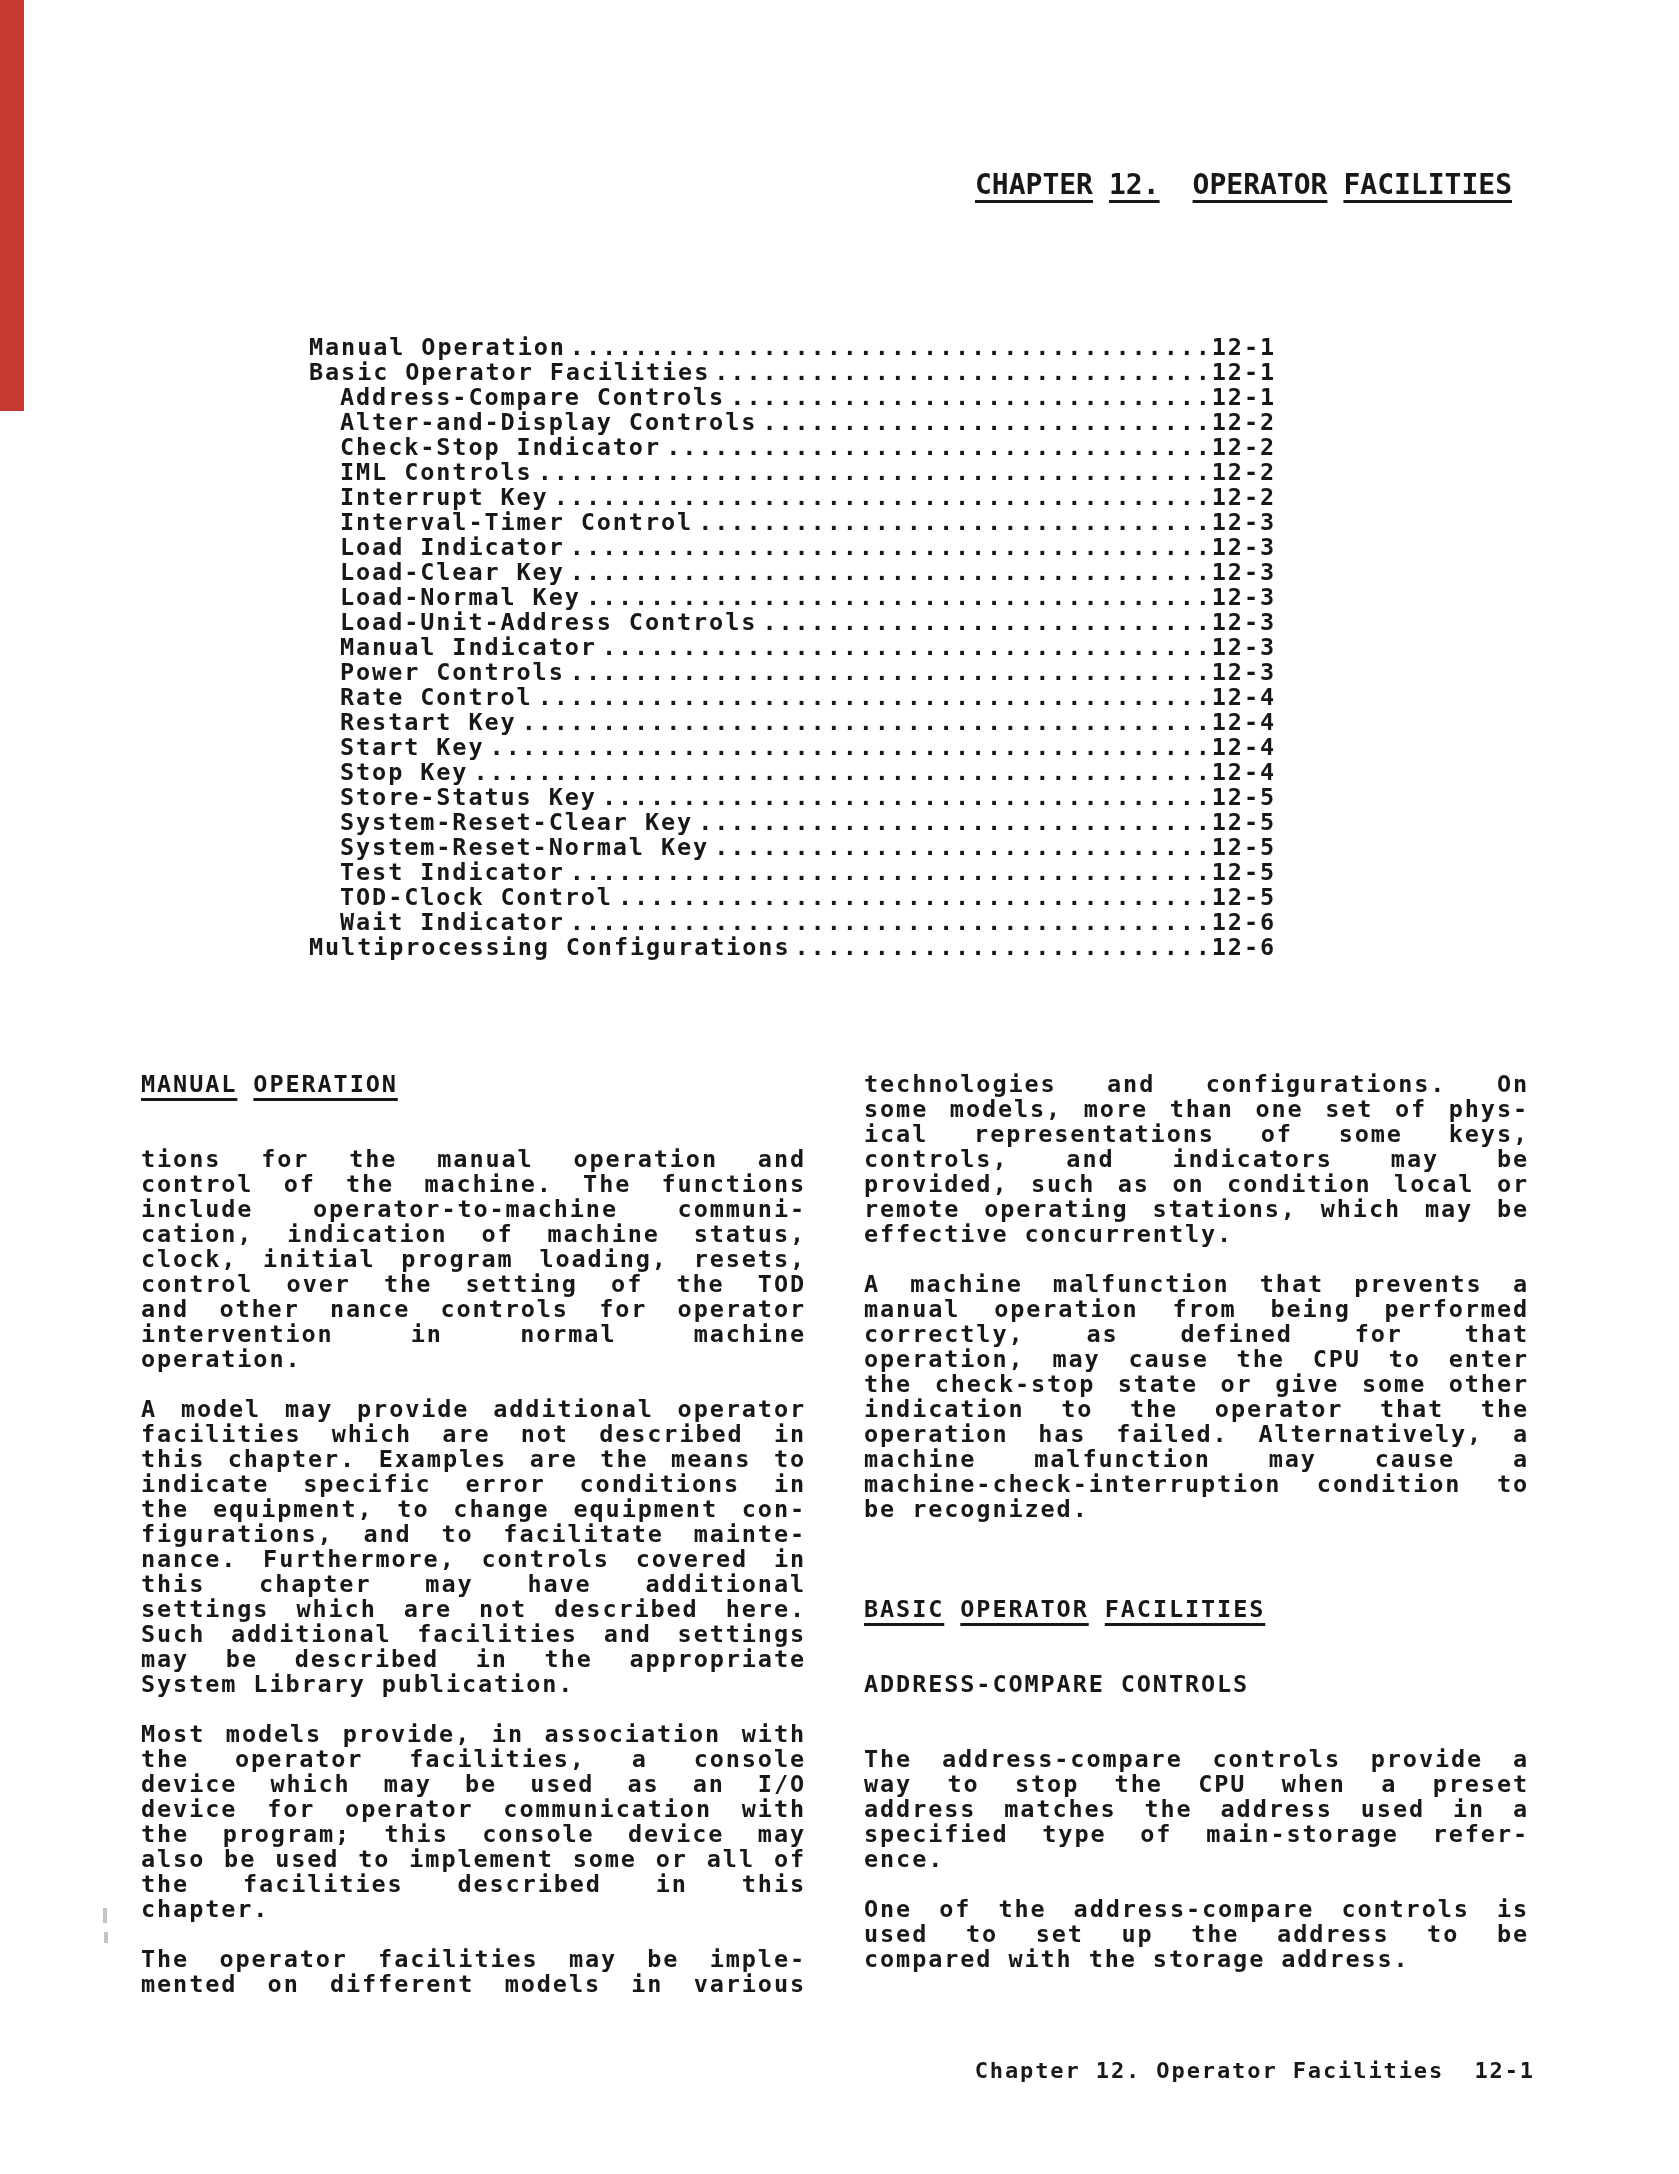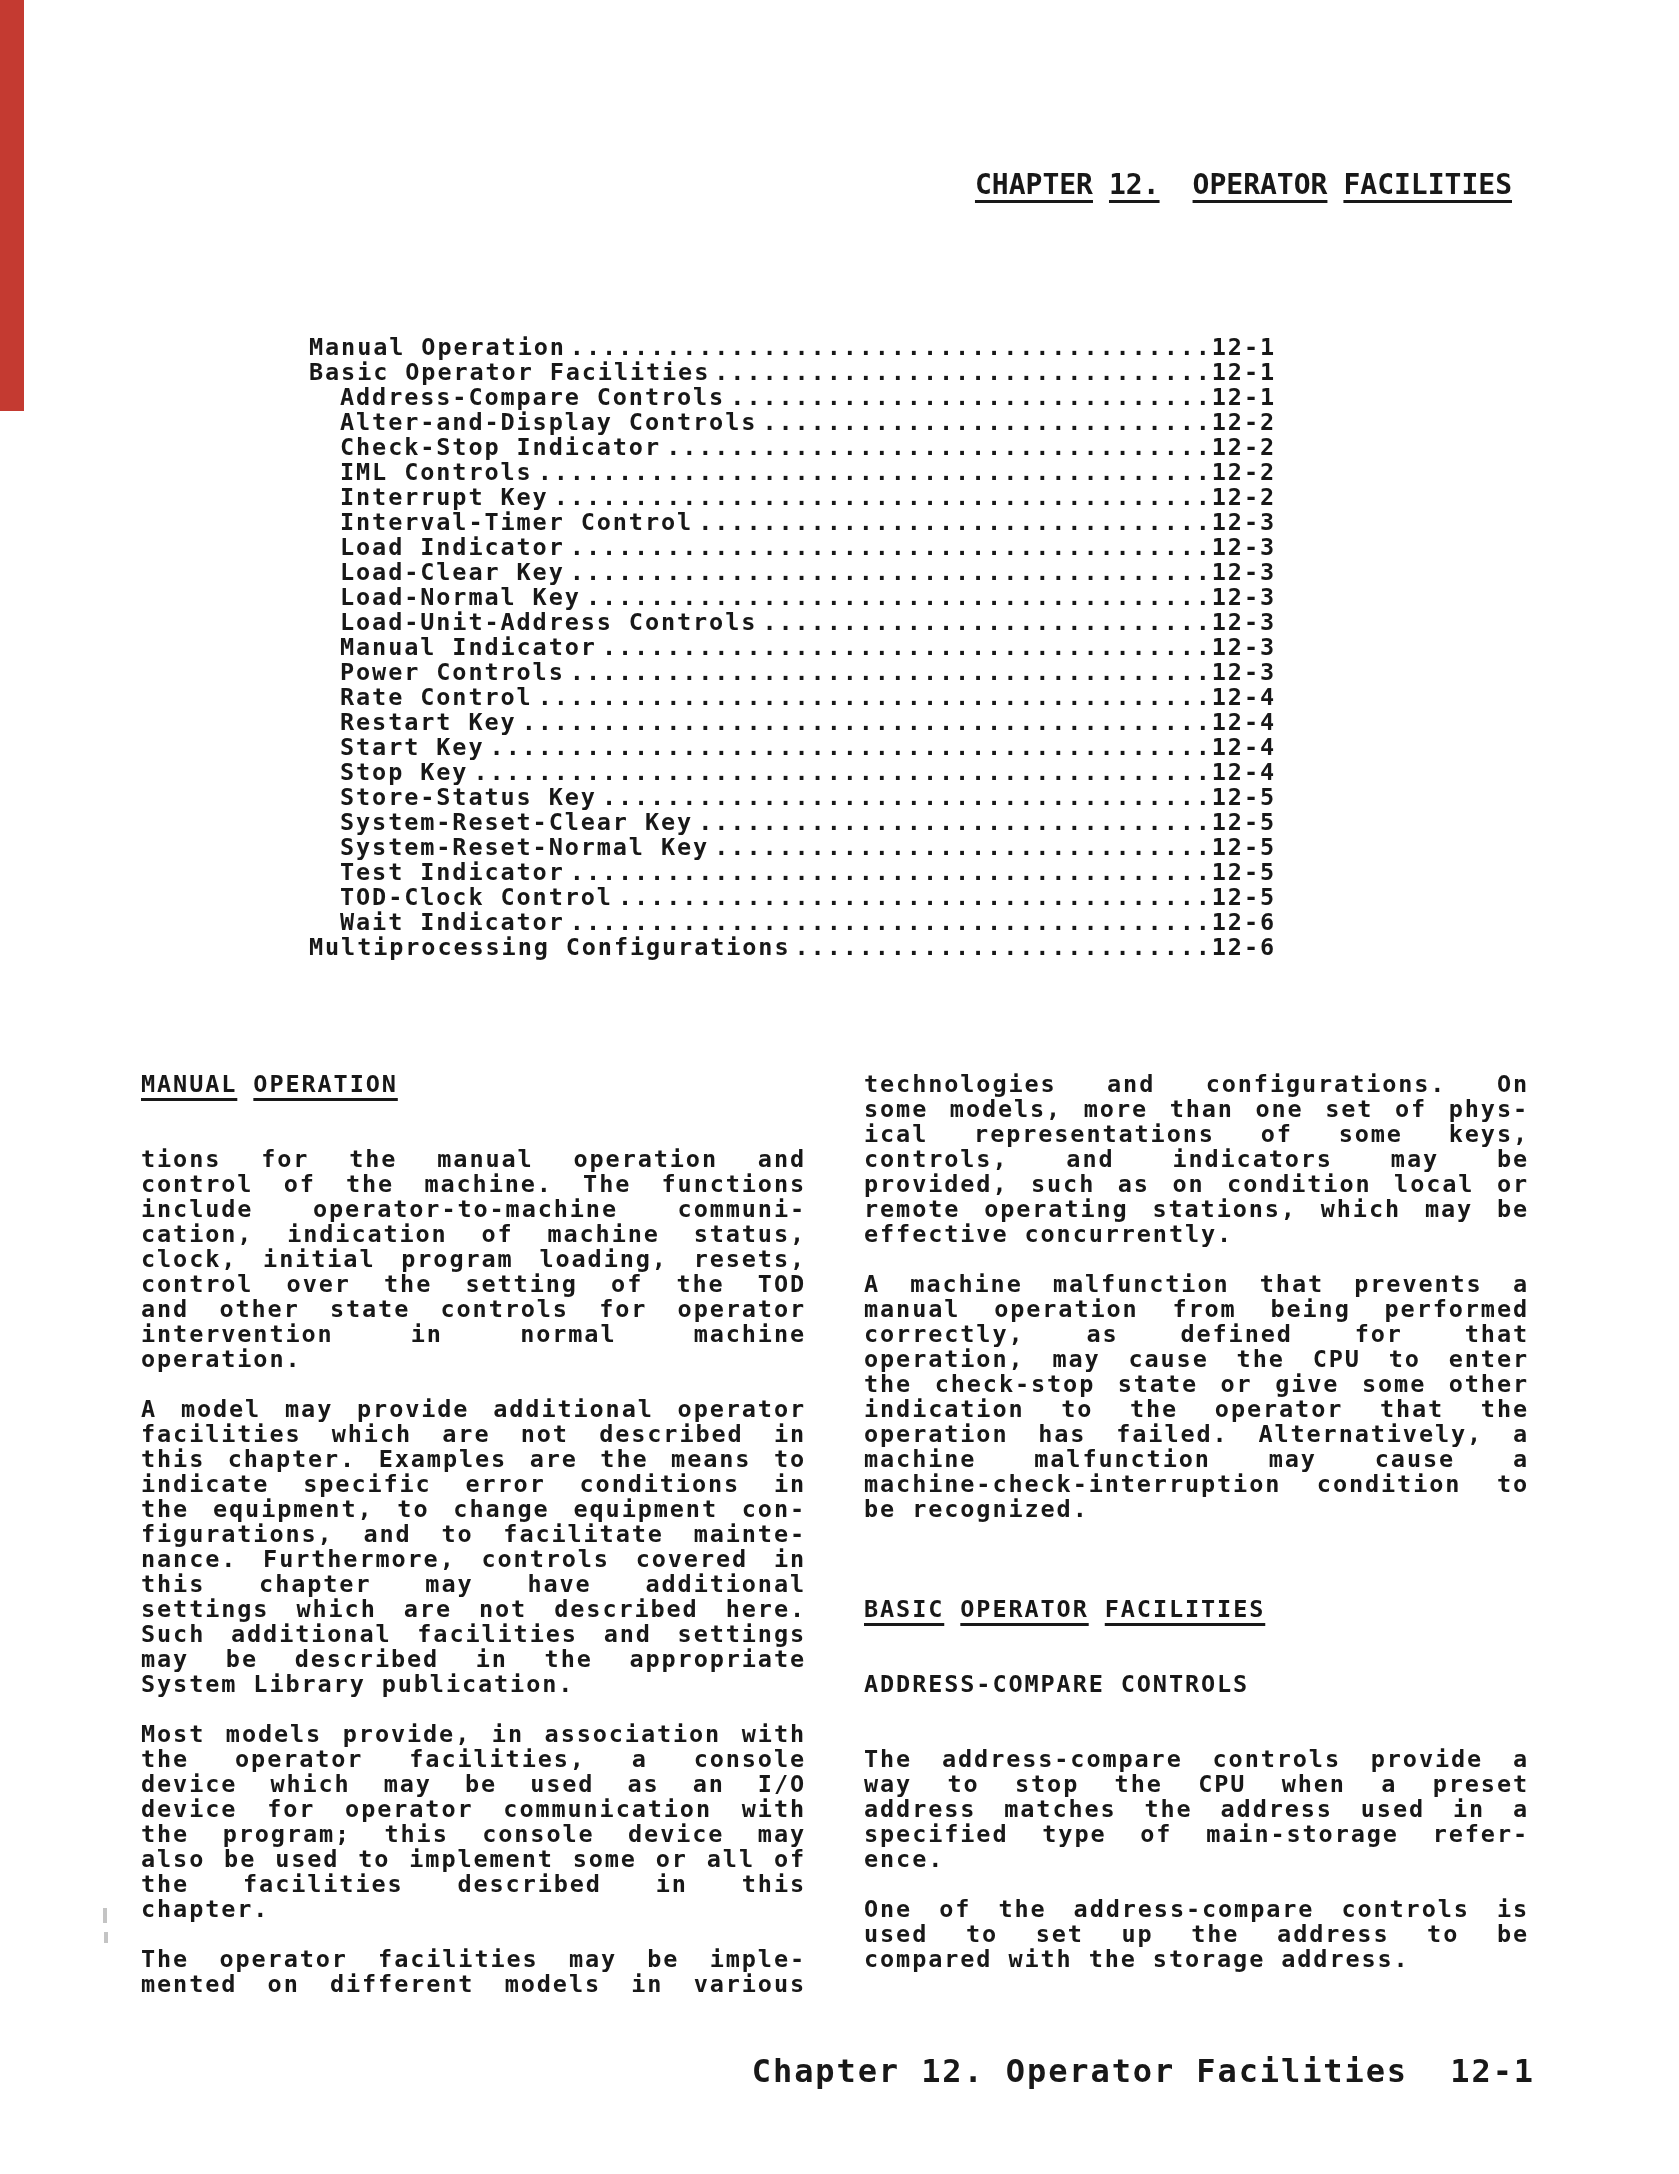--- a/index.html
+++ b/index.html
@@ -41,21 +41,21 @@
   .ln.body-end{text-align:justify;text-align-last:left;}
   .ln.heading{white-space:nowrap;}
   .ln.subheading{white-space:nowrap;}
 
   .margin-mark{position:absolute;width:3.8px;background:#b5b5b5;opacity:.8;}
   .mm1{left:103px;top:1908px;height:15px;}
   .mm2{left:104px;top:1932px;height:11.3px;}
 
   .page-footer{
     position:absolute;top:2057px;right:145px;
-    font-size:32px;line-height:28px;letter-spacing:1.9px;white-space:pre;
+    font-size:22px;line-height:28px;letter-spacing:1.9px;white-space:pre;
   }
 </style>
 </head>
 <body>
 
 <div class="page">
 
   <div class="red-strip"></div>
 
   <div class="page-header">
@@ -229,21 +229,21 @@
       <div class="ln body">control of the machine.  The functions</div>
 
       <div class="ln body">include operator-to-machine communi-</div>
 
       <div class="ln body">cation, indication of machine status,</div>
 
       <div class="ln body">clock, initial program loading, resets,</div>
 
       <div class="ln body">control over the setting of the TOD</div>
 
-      <div class="ln body">and other state controls for operator</div>
+      <div class="ln body">and other nance controls for operator</div>
 
       <div class="ln body">intervention in normal machine</div>
 
       <div class="ln body-end">operation.</div>
 
       <div class="ln spacer"></div>
 
       <div class="ln body">A model may provide additional operator</div>
 
       <div class="ln body">facilities which are not described in</div>

